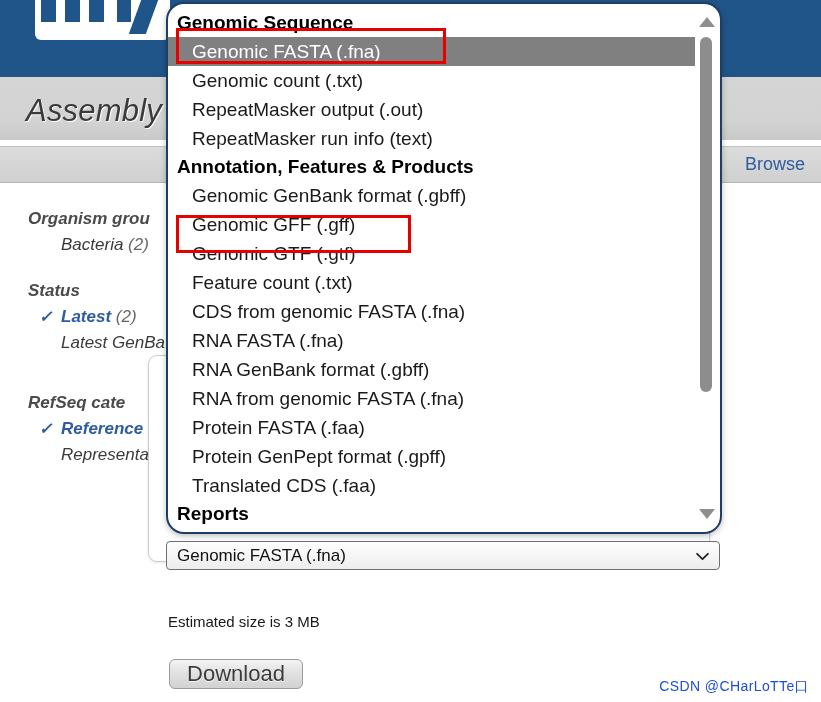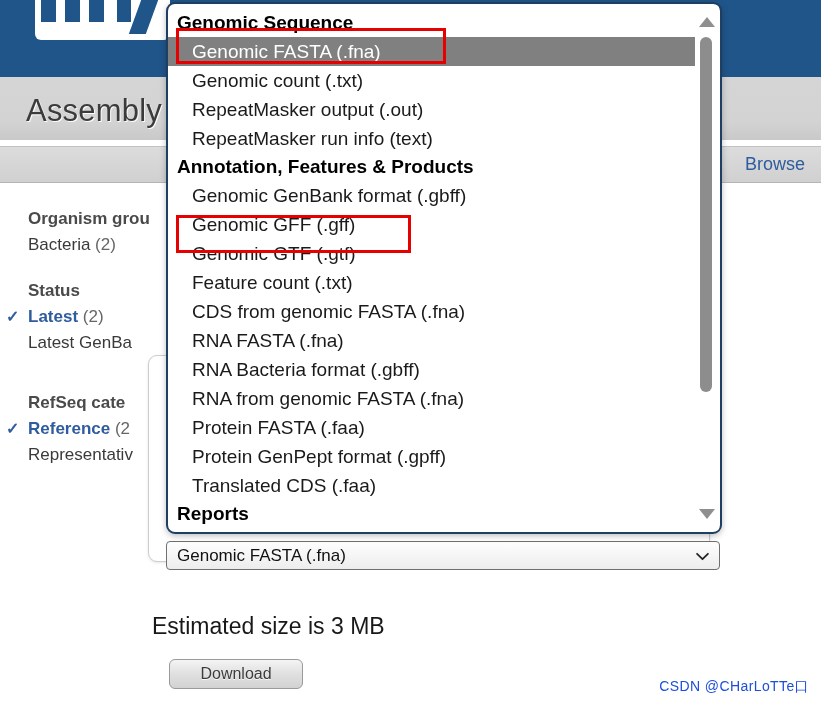--- a/index.html
+++ b/index.html
@@ -58,20 +58,21 @@
     width: 821px; height: 63px;
     background: linear-gradient(180deg, #d5d5d5 0%, #d3d3d3 70%, #c9c9c9 100%);
   }
   .page-title {
     position: absolute;
     left: 26px; top: 93px;
     font-size: 31px;
     color: #3b3b3b;
     text-shadow: 1px 1px 0 rgba(255,255,255,0.9);
     letter-spacing: 0.2px;
+    font-style: italic;
   }
 
   
   .white-strip {
     position: absolute;
     left: 0; top: 140px;
     width: 821px; height: 6px;
     background: #ffffff;
   }
 
@@ -96,34 +97,35 @@
 
   
   .sidebar {
     position: absolute;
     left: 0; top: 182px;
     width: 200px;
     padding-top: 24px;
     font-size: 17px;
     color: #333333;
   }
-  .filter-group { margin-bottom: 6px; }
+  .filter-group { margin-bottom: 6px; font-style: italic; }
   .filter-head {
     font-weight: bold;
     color: #4a4a4a;
     font-size: 17px;
     padding: 3px 0 3px 28px;
     white-space: nowrap;
   }
   .filter-item {
     position: relative;
     padding: 3px 0 3px 28px;
     white-space: nowrap;
     color: #3a3a3a;
     font-size: 17px;
+    margin-left: 33px;
   }
   .filter-item .cnt { color: #666666; }
   .filter-item.sel {
     font-weight: bold;
     color: #2f5c9e;
   }
   .filter-item.sel .cnt { color: #666666; font-weight: normal; }
   .check {
     position: absolute;
     left: 6px; top: 3px;
@@ -163,51 +165,51 @@
   }
   .select-caret {
     position: absolute;
     right: 10px; top: 8px;
     width: 13px; height: 13px;
   }
 
   
   .est-size {
     position: absolute;
-    left: 152px; top: 613px;
-    font-size: 23px;
+    left: 168px; top: 613px;
+    font-size: 15px;
     color: #181818;
     white-space: nowrap;
   }
   .download-btn {
     position: absolute;
     left: 169px; top: 659px;
     width: 134px; height: 30px;
     background: linear-gradient(180deg, #f4f4f4 0%, #e0e0e0 50%, #d2d2d2 100%);
     border: 1px solid #9a9a9a;
     border-radius: 6px;
     box-sizing: border-box;
-    font-size: 16px;
+    font-size: 22px;
     color: #3b3b3b;
     text-shadow: 0 1px 0 rgba(255,255,255,0.8);
     display: flex;
     align-items: center;
     justify-content: center;
     font-family: "Liberation Sans", sans-serif;
     cursor: pointer;
   }
 
   
   .dropdown {
     position: absolute;
     left: 166px; top: 2px;
     width: 556px; height: 532px;
     background: #ffffff;
     border: 2px solid #1d3f63;
-    border-radius: 9px;
+    border-radius: 18px;
     box-sizing: border-box;
     overflow: hidden;
     box-shadow: 0 2px 6px rgba(0,0,0,0.25);
   }
   .dd-list {
     position: absolute;
     left: 0; top: 0;
     width: 528px;
     height: 100%;
     overflow: hidden;
@@ -352,21 +354,21 @@
         <div class="dd-option">Genomic count (.txt)</div>
         <div class="dd-option">RepeatMasker output (.out)</div>
         <div class="dd-option">RepeatMasker run info (text)</div>
         <div class="dd-optgroup">Annotation, Features &amp; Products</div>
         <div class="dd-option">Genomic GenBank format (.gbff)</div>
         <div class="dd-option">Genomic GFF (.gff)</div>
         <div class="dd-option">Genomic GTF (.gtf)</div>
         <div class="dd-option">Feature count (.txt)</div>
         <div class="dd-option">CDS from genomic FASTA (.fna)</div>
         <div class="dd-option">RNA FASTA (.fna)</div>
-        <div class="dd-option">RNA Bacteria format (.gbff)</div>
+        <div class="dd-option">RNA GenBank format (.gbff)</div>
         <div class="dd-option">RNA from genomic FASTA (.fna)</div>
         <div class="dd-option">Protein FASTA (.faa)</div>
         <div class="dd-option">Protein GenPept format (.gpff)</div>
         <div class="dd-option">Translated CDS (.faa)</div>
         <div class="dd-optgroup">Reports</div>
       </div>
     <div class="dd-scroll">
       <div class="arrow-up"></div>
       <div class="thumb"></div>
       <div class="arrow-dn"></div>

